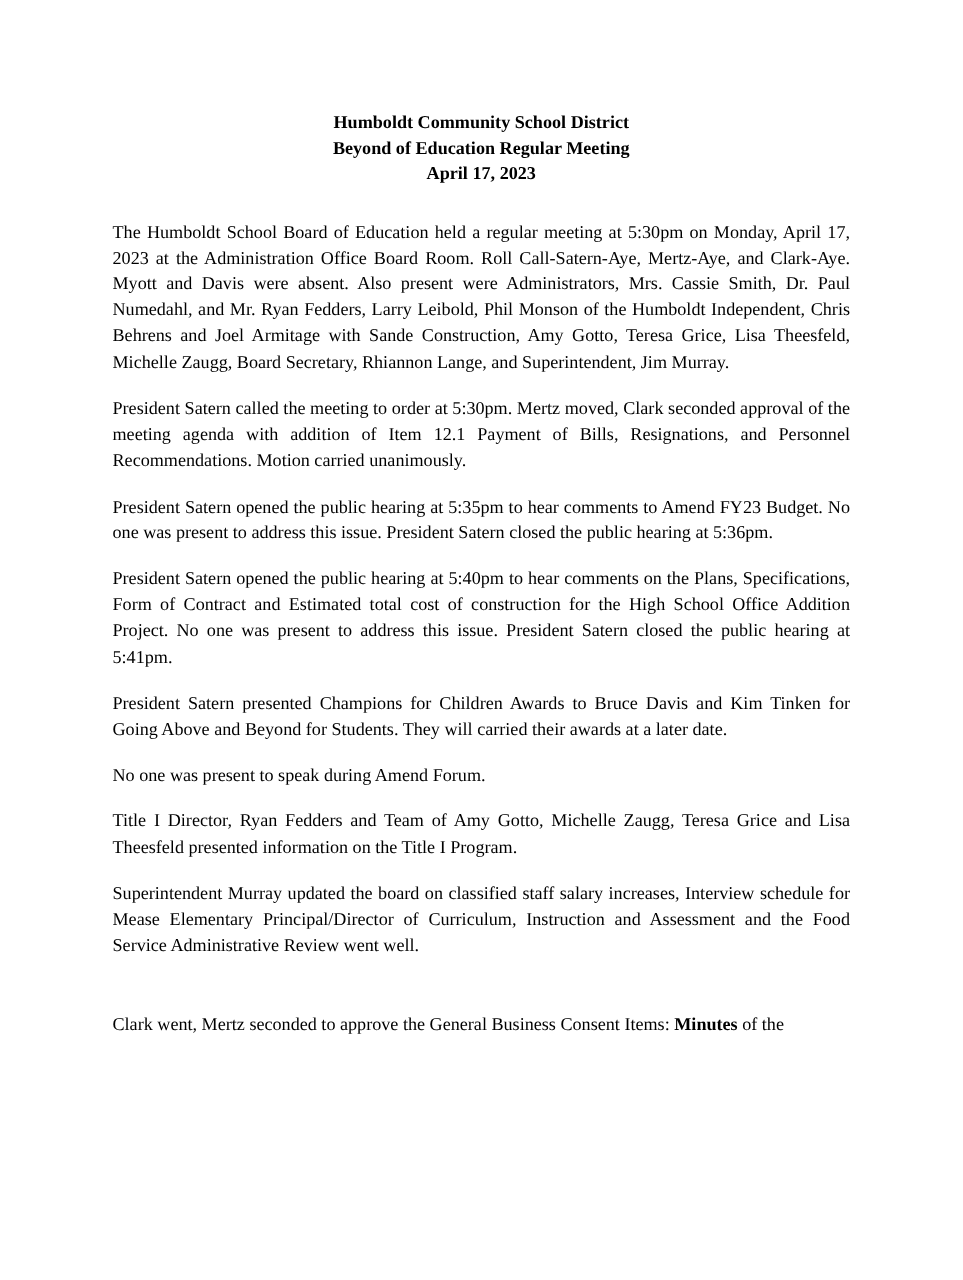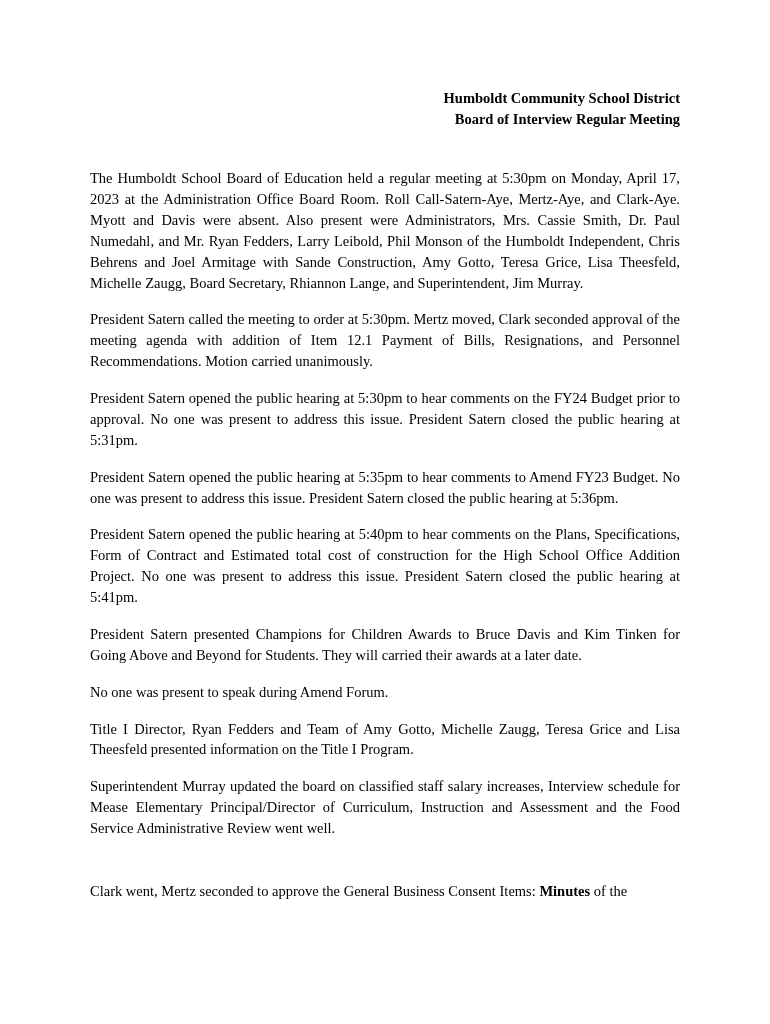--- a/index.html
+++ b/index.html
@@ -15,25 +15,25 @@
   }
   .page {
     width: 770px;
     height: 1024px;
     box-sizing: border-box;
     padding: 88px 90px 40px 90px;
     background: #ffffff;
     position: relative;
   }
   .doc-header {
-    text-align: right;
+    text-align: center;
     font-weight: bold;
     font-size: 14.5px;
     line-height: 1.42;
-    margin-bottom: 39px;
+    margin-bottom: 26px;
   }
   .doc-header div {
     margin: 0;
   }
   p.para {
     font-size: 14.5px;
     line-height: 1.44;
     text-align: justify;
     margin: 0 0 16px 0;
     text-justify: inter-word;
@@ -49,26 +49,26 @@
     margin-top: 44px;
   }
 </style>
 </head>
 <body>
 
 <div class="page">
 
   <div class="doc-header">
     <div>Humboldt Community School District</div>
-    <div>Board of Interview Regular Meeting</div>
+    <div>Beyond of Education Regular Meeting</div>
+    <div>April 17, 2023</div>
   </div>
 
   <p class="para">The Humboldt School Board of Education held a regular meeting at 5:30pm on Monday, April 17, 2023 at the Administration Office Board Room.  Roll Call-Satern-Aye, Mertz-Aye, and Clark-Aye.  Myott and Davis were absent.  Also present were Administrators, Mrs. Cassie Smith,  Dr. Paul Numedahl, and Mr. Ryan Fedders, Larry Leibold, Phil Monson of the Humboldt Independent, Chris Behrens and Joel Armitage with Sande Construction, Amy Gotto, Teresa Grice, Lisa Theesfeld, Michelle Zaugg,  Board Secretary, Rhiannon Lange, and Superintendent, Jim Murray.</p>
   <p class="para">President Satern called the meeting to order at 5:30pm.  Mertz moved, Clark seconded approval of the meeting agenda with addition of Item 12.1 Payment of Bills, Resignations, and Personnel Recommendations.  Motion carried unanimously.</p>
-  <p class="para">President Satern opened the public hearing at 5:30pm to hear comments on the FY24 Budget prior to approval.  No one was present to address this issue.   President Satern closed the public hearing at 5:31pm.</p>
   <p class="para">President Satern opened the public hearing at 5:35pm to hear comments to Amend FY23 Budget.  No one was present to address this issue.   President Satern closed the public hearing at 5:36pm.</p>
   <p class="para">President Satern opened the public hearing at 5:40pm to hear comments on the Plans, Specifications, Form of Contract and Estimated total cost of construction for the High School Office Addition Project.  No one was present to address this issue.   President Satern closed the public hearing at 5:41pm.</p>
   <p class="para">President Satern presented Champions for Children Awards to Bruce Davis and Kim Tinken for Going Above and Beyond for Students.  They will carried their awards at a later date.</p>
   <p class="para">No one was present to speak during Amend Forum.</p>
   <p class="para">Title I Director, Ryan Fedders and Team of Amy Gotto, Michelle Zaugg, Teresa Grice and Lisa Theesfeld presented information on the Title I Program.</p>
   <p class="para">Superintendent Murray updated the board on classified staff salary increases, Interview schedule for Mease Elementary Principal/Director of Curriculum, Instruction and Assessment and the Food Service Administrative Review went well.</p>
 
   <div class="spacer-block"></div>
 
   <p class="para"><span>Clark went, Mertz seconded to approve the General Business Consent Items: </span><span class="bold">Minutes</span><span> of the</span></p>

